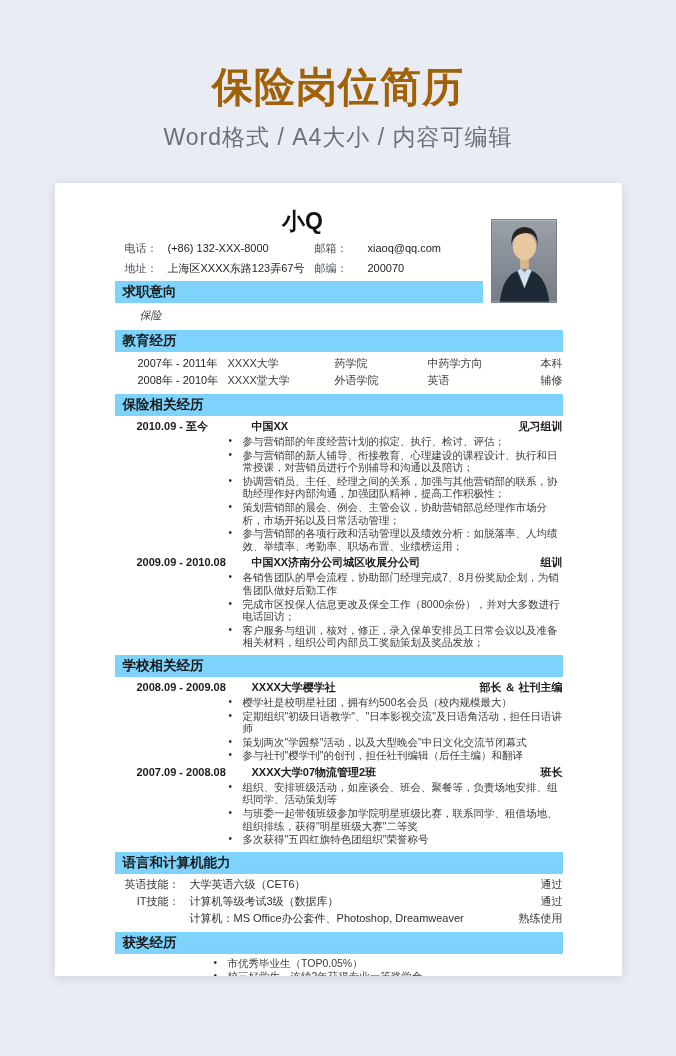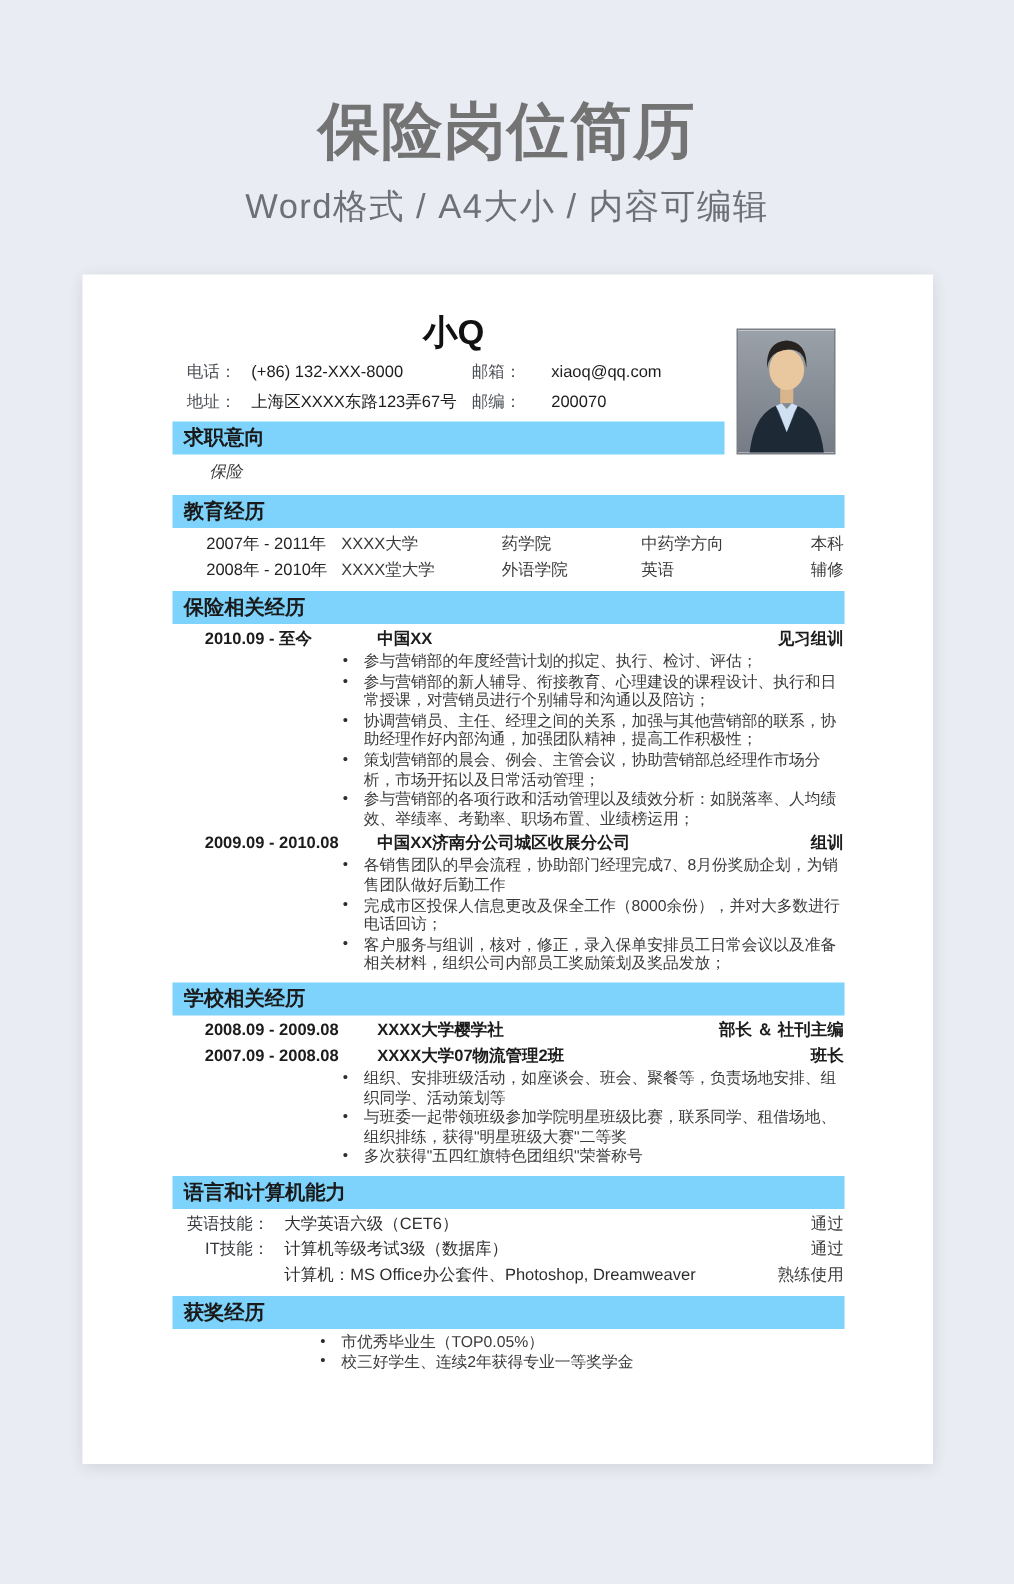--- a/index.html
+++ b/index.html
@@ -4,21 +4,21 @@
 <style>
   html,body{margin:0;padding:0;}
   body{
     width:676px;height:1056px;overflow:hidden;
     background:#e9ecf2;
     font-family:"Liberation Sans","DejaVu Sans",sans-serif;
     -webkit-font-smoothing:antialiased;
   }
   
   .hero{padding-top:64px;text-align:center;}
-  .hero-title{font-size:41px;font-weight:800;color:#737373;letter-spacing:1px;line-height:46px;}
+  .hero-title{font-size:41px;font-weight:800;color:#a16207;letter-spacing:1px;line-height:46px;}
   .hero-sub{margin-top:12px;font-size:23px;color:#6d7075;letter-spacing:1px;}
   
   .sheet{
     position:relative;box-sizing:border-box;
     width:567px;height:793px;margin:30px auto 0;
     background:#ffffff;
     box-shadow:0 2px 10px rgba(50,60,80,0.14);
     padding:24px 59px 18px 60px;
     overflow:hidden;
   }
@@ -162,20 +162,26 @@
     <li>客户服务与组训，核对，修正，录入保单安排员工日常会议以及准备相关材料，组织公司内部员工奖励策划及奖品发放；</li>
   </ul>
 
   <div class="section-bar">学校相关经历</div>
 
   <div class="entry-head">
     <span class="entry-period">2008.09 - 2009.08</span>
     <span class="entry-org">XXXX大学樱学社</span>
     <span class="entry-role">部长 ＆ 社刊主编</span>
   </div>
+  <ul class="bullets">
+    <li>樱学社是校明星社团，拥有约500名会员（校内规模最大）</li>
+    <li>定期组织"初级日语教学"、"日本影视交流"及日语角活动，担任日语讲师</li>
+    <li>策划两次"学园祭"活动，以及大型晚会"中日文化交流节闭幕式</li>
+    <li>参与社刊"樱学刊"的创刊，担任社刊编辑（后任主编）和翻译</li>
+  </ul>
 
   <div class="entry-head">
     <span class="entry-period">2007.09 - 2008.08</span>
     <span class="entry-org">XXXX大学07物流管理2班</span>
     <span class="entry-role">班长</span>
   </div>
   <ul class="bullets">
     <li>组织、安排班级活动，如座谈会、班会、聚餐等，负责场地安排、组织同学、活动策划等</li>
     <li>与班委一起带领班级参加学院明星班级比赛，联系同学、租借场地、组织排练，获得"明星班级大赛"二等奖</li>
     <li>多次获得"五四红旗特色团组织"荣誉称号</li>

